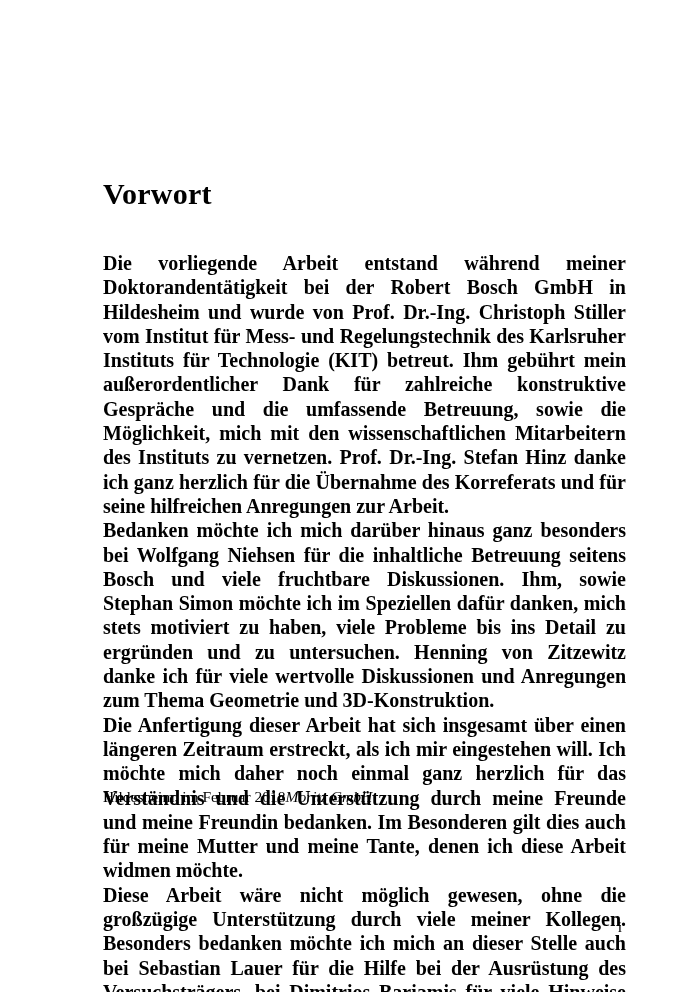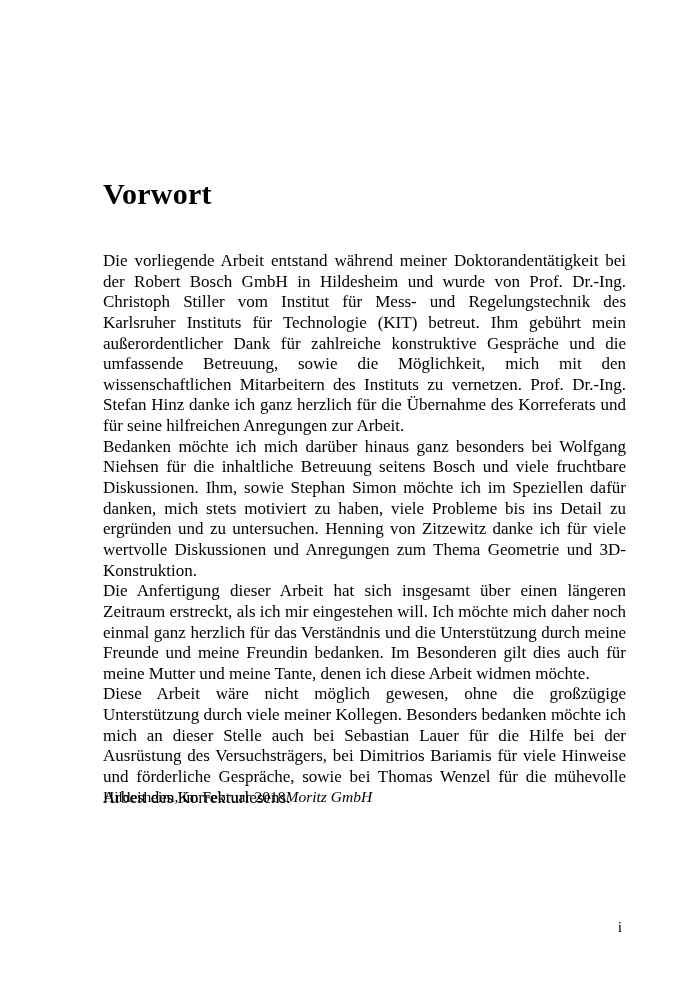--- a/index.html
+++ b/index.html
@@ -27,23 +27,24 @@
     h1.doc-title {
       font-size: 30px;
       font-weight: bold;
       margin: 0 0 40px 0;
       letter-spacing: 0.2px;
       font-family: "Liberation Serif", serif;
     }
     .body-text p {
       margin: 0;
       text-align: justify;
-      font-size: 17px;
+      font-size: 20px;
       line-height: 1.215;
       hyphens: auto;
+      font-weight: bold;
       -webkit-hyphens: auto;
     }
     .footer-row {
       position: absolute;
       left: 98px;
       right: 68px;
       top: 786px;
       display: flex;
       justify-content: flex-start;
       align-items: baseline;

